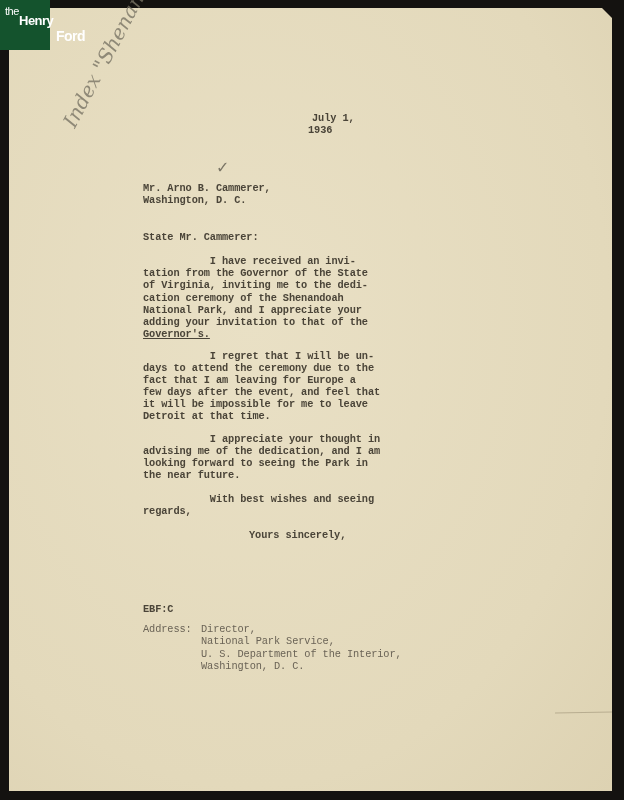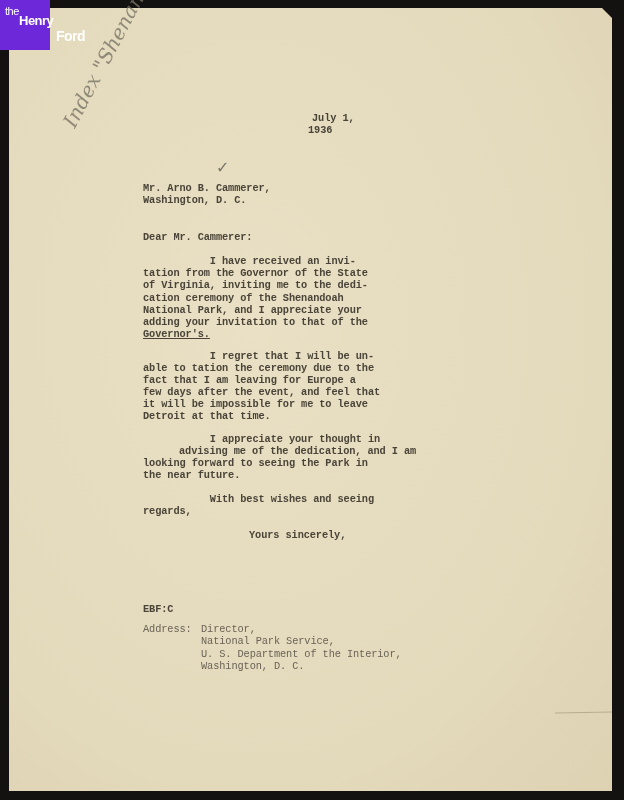--- a/index.html
+++ b/index.html
@@ -4,21 +4,21 @@
 <style>
   html, body { margin:0; padding:0; }
   body { width:624px; height:800px; background:#141210; position:relative; overflow:hidden; }
   .paper {
     position:absolute; left:9px; top:8px; width:603px; height:783px;
     background:#e6dcbf;
     background-image: radial-gradient(ellipse at 40% 40%, #e9e0c5 0%, #e3d9bb 70%, #ddd2b2 100%);
   }
   .corner-fold { position:absolute; right:0; top:0; width:0; height:0;
     border-top:10px solid #141210; border-left:10px solid transparent; }
-  .logo { position:absolute; left:0; top:0; width:50px; height:50px; background:#6d28d9;
+  .logo { position:absolute; left:0; top:0; width:50px; height:50px; background:#14532d;
     color:#fff; font-family:"Liberation Sans", sans-serif; }
   .logo .the { position:absolute; left:5px; top:5px; font-size:11px; letter-spacing:-0.5px; }
   .logo .henry { position:absolute; left:19px; top:13px; font-size:13px; font-weight:bold; letter-spacing:-0.5px; }
   .logo .ford { position:absolute; left:14px; top:28px; font-size:14px; font-weight:bold; letter-spacing:-0.5px;padding-left:42px; }
   .type { position:absolute; font-family:"Liberation Mono", monospace; font-size:10.3px; line-height:12.4px;
     color:#4a4438; white-space:pre; font-weight:bold; letter-spacing:-0.1px; }
   .type.light { color:#6a6356; font-weight:normal; }
   .hand { position:absolute; left:58px; top:120px; font-family:"DejaVu Serif", serif; font-style:italic;
     font-size:20px; color:#7a7566; transform:rotate(-62deg); transform-origin:left top; white-space:nowrap; opacity:.8; }
   .check { position:absolute; left:216px; top:158px; font-family:"DejaVu Sans", sans-serif; font-size:16px; color:#7a7566; }
@@ -40,44 +40,44 @@
 
 <div class="hand">Index "Shenandoah"</div>
 <div class="check">✓</div>
 
 <div class="type" style="left:312px;top:112px;">July 1,</div>
 <div class="type" style="left:308px;top:124px;">1936</div>
 
 <div class="type" style="left:143px;top:182px;">Mr. Arno B. Cammerer,</div>
 <div class="type" style="left:143px;top:194px;">Washington, D. C.</div>
 
-<div class="type" style="left:143px;top:231px;">Dear Mr. Cammerer:</div>
+<div class="type" style="left:143px;top:231px;">State Mr. Cammerer:</div>
 
 <div>
   <div class="type" style="left:143px;top:255px;">           I have received an invi-</div>
   <div class="type" style="left:143px;top:267px;">tation from the Governor of the State</div>
   <div class="type" style="left:143px;top:279px;">of Virginia, inviting me to the dedi-</div>
   <div class="type" style="left:143px;top:292px;">cation ceremony of the Shenandoah</div>
   <div class="type" style="left:143px;top:304px;">National Park, and I appreciate your</div>
   <div class="type" style="left:143px;top:316px;">adding your invitation to that of the</div>
   <div class="type" style="left:143px;top:328px;text-decoration:underline;">Governor's.</div>
 </div>
 
 <div>
   <div class="type" style="left:143px;top:350px;">           I regret that I will be un-</div>
-  <div class="type" style="left:143px;top:362px;">able to tation the ceremony due to the</div>
+  <div class="type" style="left:143px;top:362px;">days to attend the ceremony due to the</div>
   <div class="type" style="left:143px;top:374px;">fact that I am leaving for Europe a</div>
   <div class="type" style="left:143px;top:386px;">few days after the event, and feel that</div>
   <div class="type" style="left:143px;top:398px;">it will be impossible for me to leave</div>
   <div class="type" style="left:143px;top:410px;">Detroit at that time.</div>
 </div>
 
 <div>
   <div class="type" style="left:143px;top:433px;">           I appreciate your thought in</div>
-  <div class="type" style="left:143px;top:445px;margin-left:36px;">advising me of the dedication, and I am</div>
+  <div class="type" style="left:143px;top:445px;">advising me of the dedication, and I am</div>
   <div class="type" style="left:143px;top:457px;">looking forward to seeing the Park in</div>
   <div class="type" style="left:143px;top:469px;">the near future.</div>
 </div>
 
 <div>
   <div class="type" style="left:143px;top:493px;">           With best wishes and seeing</div>
   <div class="type" style="left:143px;top:505px;">regards,</div>
 </div>
 
 <div class="type" style="left:217px;top:529px;margin-left:32px;">Yours sincerely,</div>

